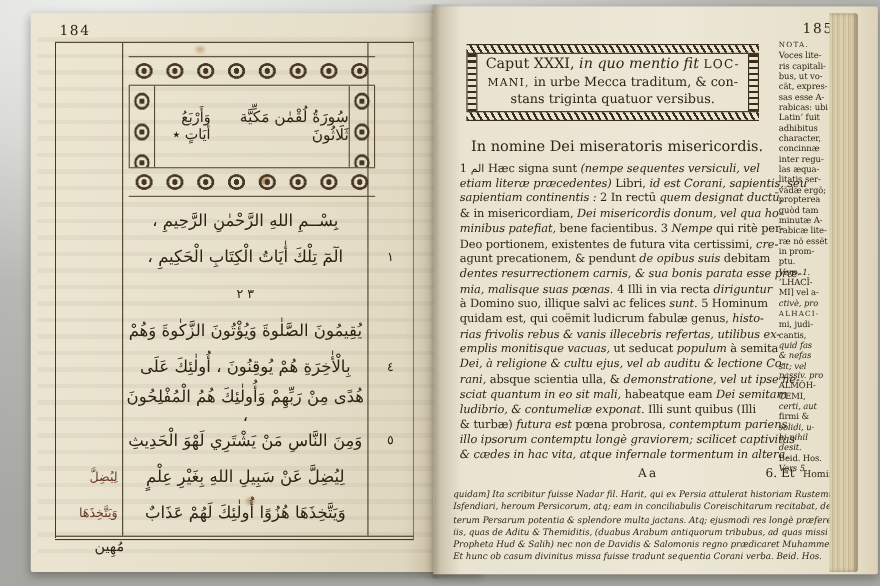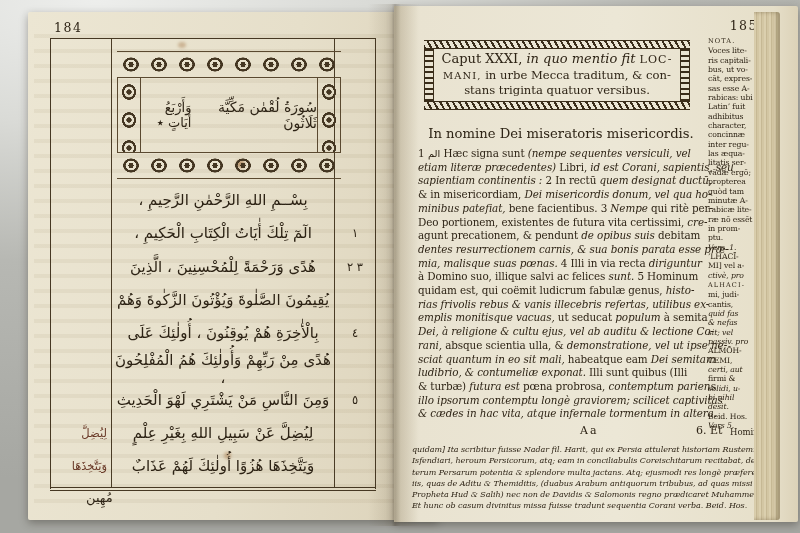--- a/index.html
+++ b/index.html
@@ -117,21 +117,20 @@
             <div class="ay-text">بِسْــمِ اللهِ الرَّحْمٰنِ الرَّحِيمِ ،</div>
             <div class="ay-num"></div>
           </div>
           <div class="ay-row">
             <div class="ay-var"></div>
             <div class="ay-text">الٓمٓ تِلْكَ أٰيَاتُ الْكِتَابِ الْحَكِيمِ ،</div>
             <div class="ay-num">١</div>
           </div>
           <div class="ay-row">
             <div class="ay-var"></div>
-            <div class="ay-text">هُدًى وَرَحْمَةً لِلْمُحْسِنِينَ ، الَّذِينَ</div>
             <div class="ay-num">٣ ٢</div>
           </div>
           <div class="ay-row">
             <div class="ay-var"></div>
             <div class="ay-text">يُقِيمُونَ الصَّلٰوةَ وَيُؤْتُونَ الزَّكٰوةَ وَهُمْ</div>
             <div class="ay-num"></div>
           </div>
           <div class="ay-row">
             <div class="ay-var"></div>
             <div class="ay-text">بِالْأٰخِرَةِ هُمْ يُوقِنُونَ ، أُولٰئِكَ عَلَى</div>

